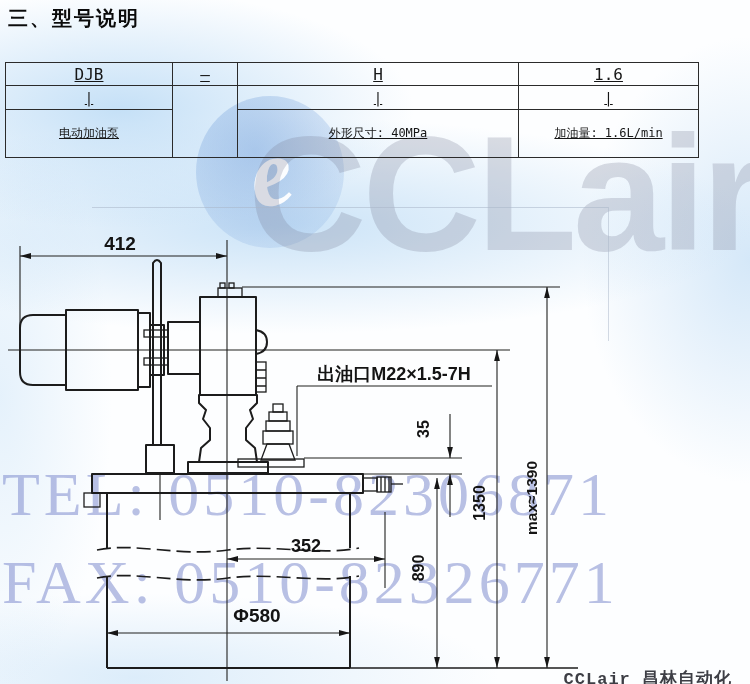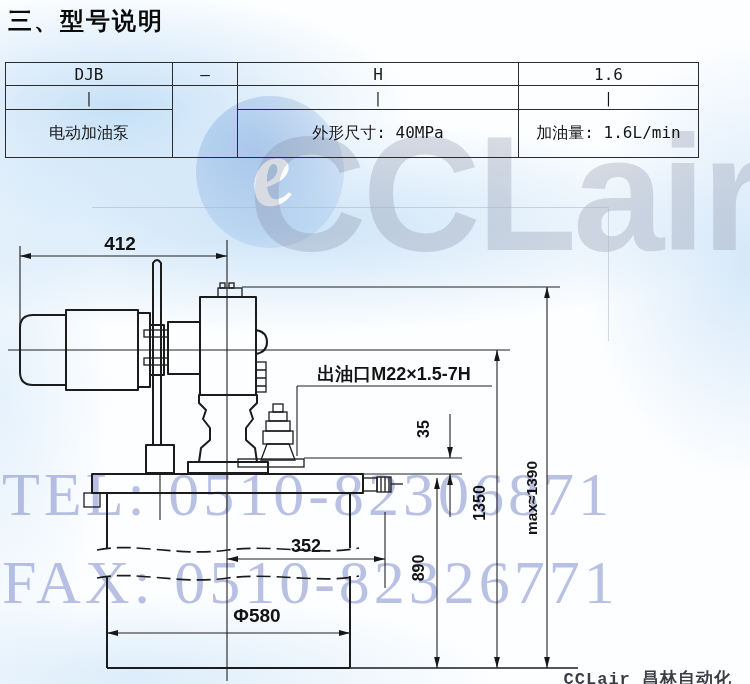--- a/index.html
+++ b/index.html
@@ -41,37 +41,38 @@
     font-family:"Liberation Serif","DejaVu Serif",serif;
     color:rgba(128,140,205,.55);
   }
   .wm-tel{top:460px;}
   .wm-fax{top:548px;}
   .artifact-h{left:92px;top:207px;width:516px;height:0;border-top:1px solid rgba(170,182,200,.55);}
   .artifact-v{left:608px;top:207px;width:0;height:134px;border-left:1px solid rgba(170,182,200,.5);}
   
   .content{position:absolute;inset:0;z-index:2;}
   .section-title{
-    position:absolute;font-size:24px;font-weight:800;color:#0b0b0b;
+    position:absolute;font-size:20px;font-weight:800;color:#0b0b0b;
     letter-spacing:2px;white-space:nowrap;
   }
   #title-model{left:8px;top:5px;}
   #title-dims{left:3px;top:176px;}
   table.model{
     position:absolute;left:5px;top:62px;width:693px;height:96px;
     border-collapse:collapse;table-layout:fixed;background:transparent;
   }
   table.model td{
     border:1.5px solid #2b2b2b;text-align:center;vertical-align:middle;
     color:#161616;padding:0;overflow:hidden;
     font-family:"DejaVu Sans Mono","Liberation Mono",monospace;
+    text-decoration:underline;
   }
   table.model tr.r1 td{height:23px;font-size:16px;}
   table.model tr.r2 td{height:24px;font-size:14px;}
-  table.model tr.r3 td{height:47px;font-size:16px;}
+  table.model tr.r3 td{height:47px;font-size:12px;}
   .footer-brand{
     position:absolute;right:18px;top:667px;font-size:17px;font-weight:600;
     color:#3d3e45;letter-spacing:1px;white-space:nowrap;font-family:Liberation Mono, monospace;
   }
   svg .o{stroke:#1c1c1c;stroke-width:2;fill:none;stroke-linejoin:round;}
   svg .o2{stroke:#1c1c1c;stroke-width:1.3;fill:none;}
   svg .t{stroke:#20201f;stroke-width:1.1;fill:none;}
   svg .wave{stroke:#1c1c1c;stroke-width:1.7;fill:none;stroke-dasharray:14 6;}
   svg text.dim{
     font-family:"Liberation Sans","DejaVu Sans",sans-serif;

